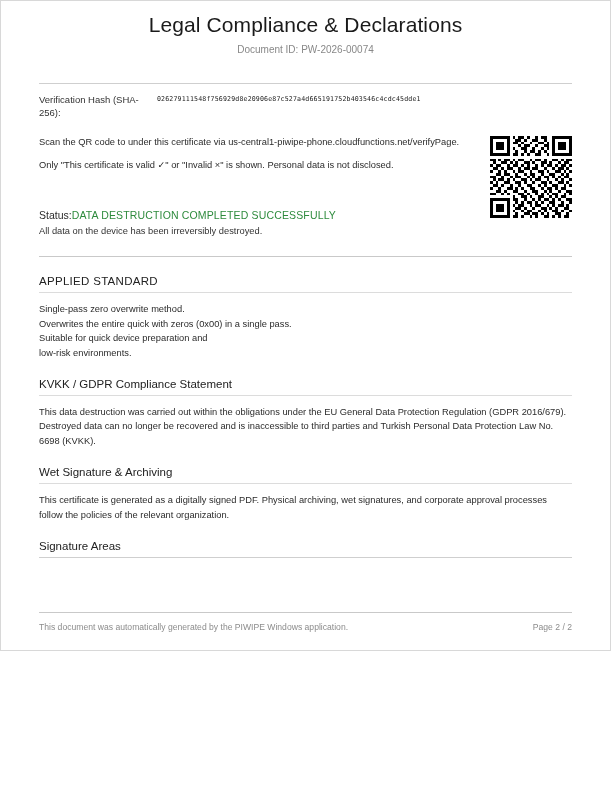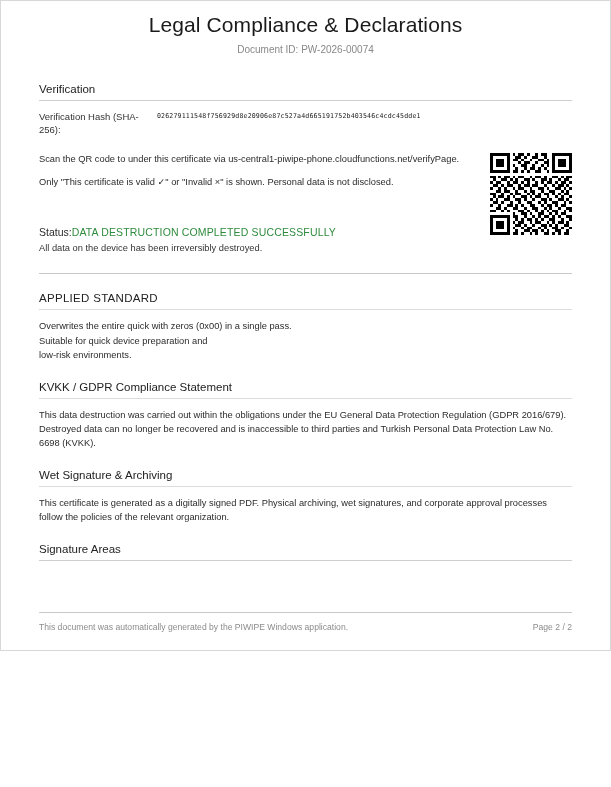--- a/index.html
+++ b/index.html
@@ -176,21 +176,20 @@
 <body>
 
 <div class="page">
 
   <h1 class="doc-title">Legal Compliance &amp; Declarations</h1>
   <div class="doc-subtitle">Document ID: PW-2026-00074</div>
 
   <div class="content">
 
     <div>
-      <div class="section-head">Verification</div>
       <hr class="rule">
 
       <div class="hash-row">
         <div class="hash-label">Verification Hash (SHA-256):</div>
         <div class="hash-value">026279111548f756929d8e20906e87c527a4d665191752b403546c4cdc45dde1</div>
       </div>
 
       <div class="verify-block">
         <div class="verify-text">
           <p>Scan the QR code to under this certificate via us-central1-piwipe-phone.cloudfunctions.net/verifyPage.</p>
@@ -456,20 +455,21 @@
       </div>
       <div class="status-sub">All data on the device has been irreversibly destroyed.</div>
 
       <hr class="divider-wide">
     </div>
 
     <div class="block">
       <div class="section-head caps">APPLIED STANDARD</div>
       <hr class="rule-thin">
       <div class="block-body">
+        <span class="line">Single-pass zero overwrite method.</span>
         <span class="line">Overwrites the entire quick with zeros (0x00) in a single pass.</span>
         <span class="line">Suitable for quick device preparation and</span>
         <span class="line">low-risk environments.</span>
       </div>
     </div>
 
     <div class="block">
       <div class="section-head">KVKK / GDPR Compliance Statement</div>
       <hr class="rule-thin">
       <div class="block-body">This data destruction was carried out within the obligations under the EU General Data Protection Regulation (GDPR 2016/679). Destroyed data can no longer be recovered and is inaccessible to third parties and Turkish Personal Data Protection Law No. 6698 (KVKK).</div>

